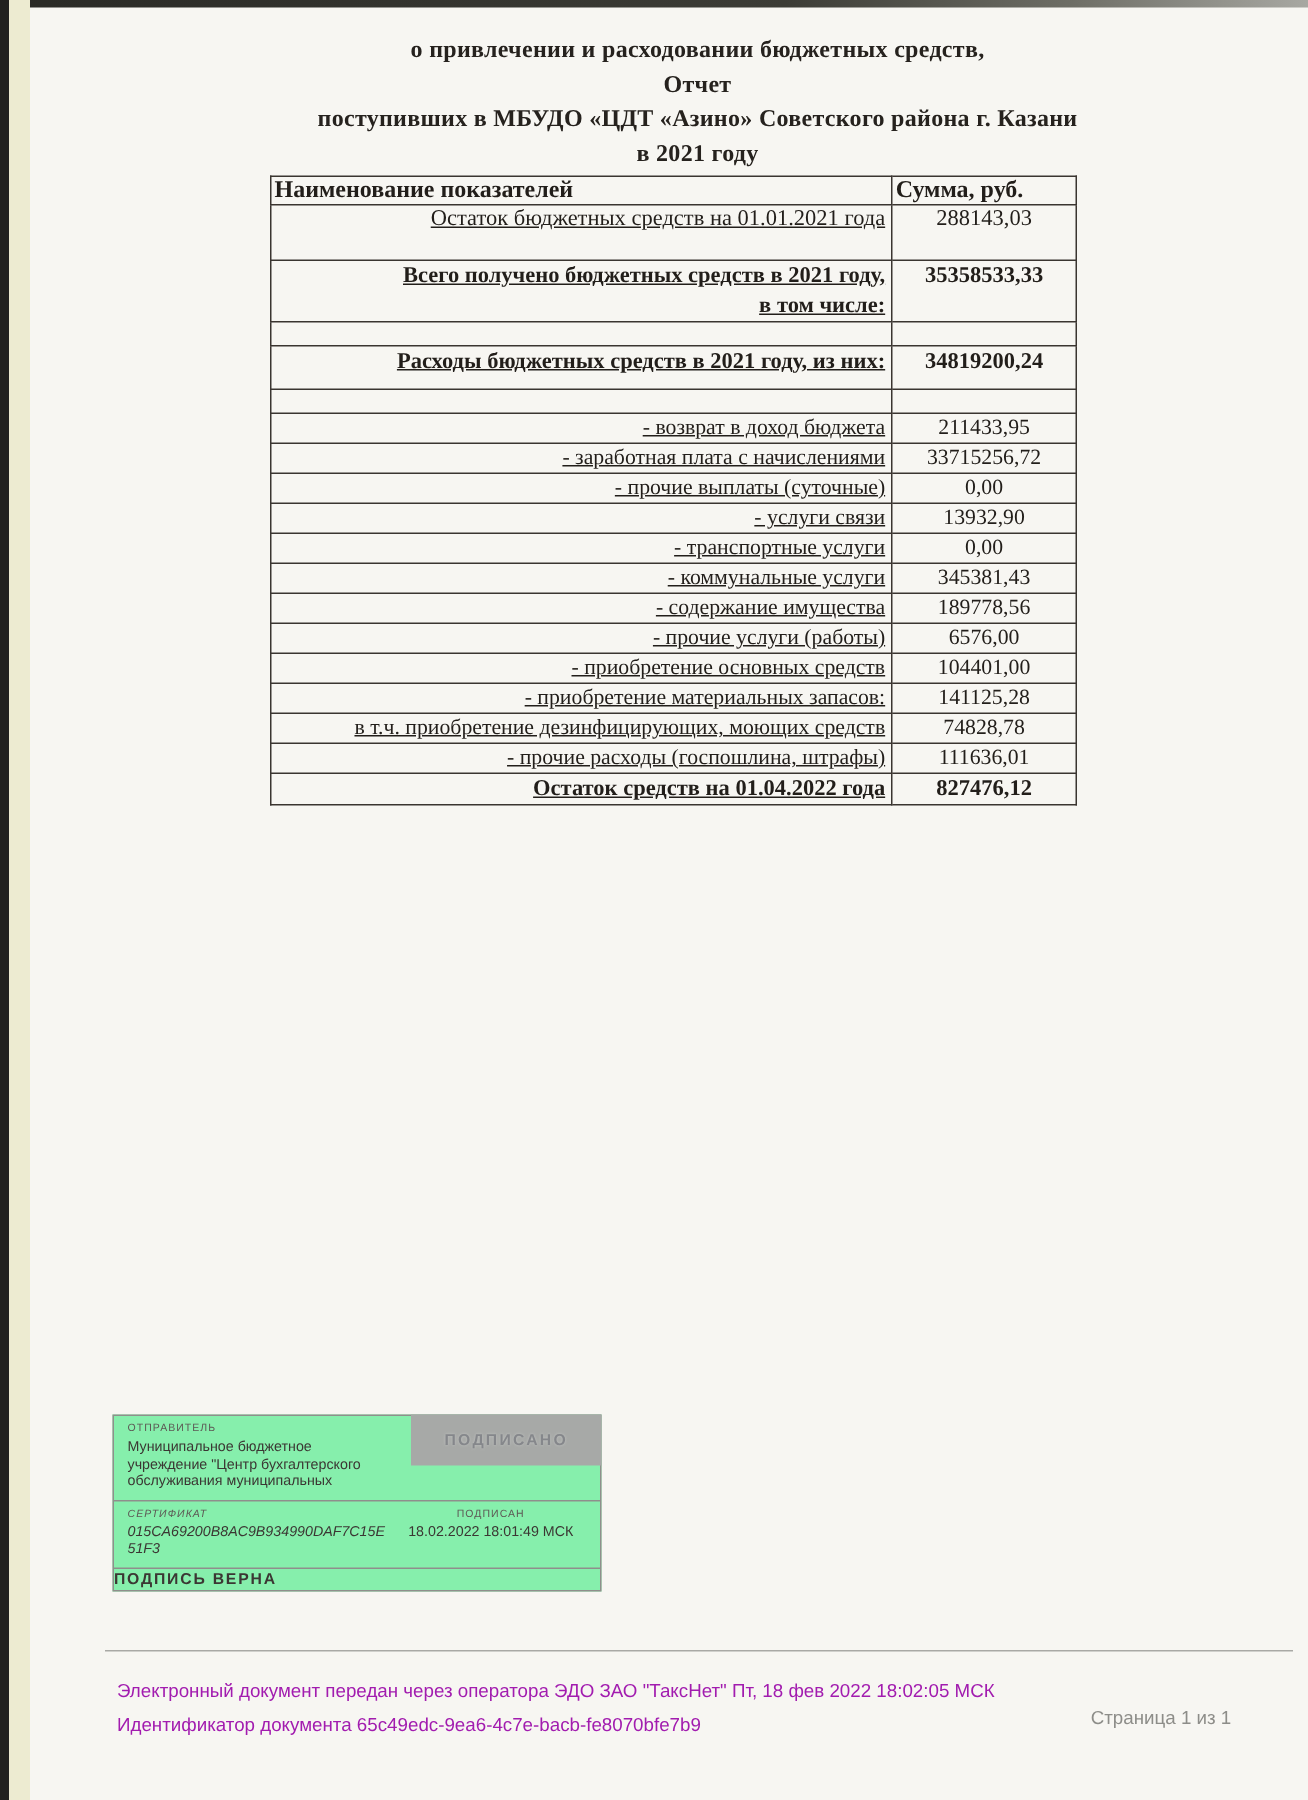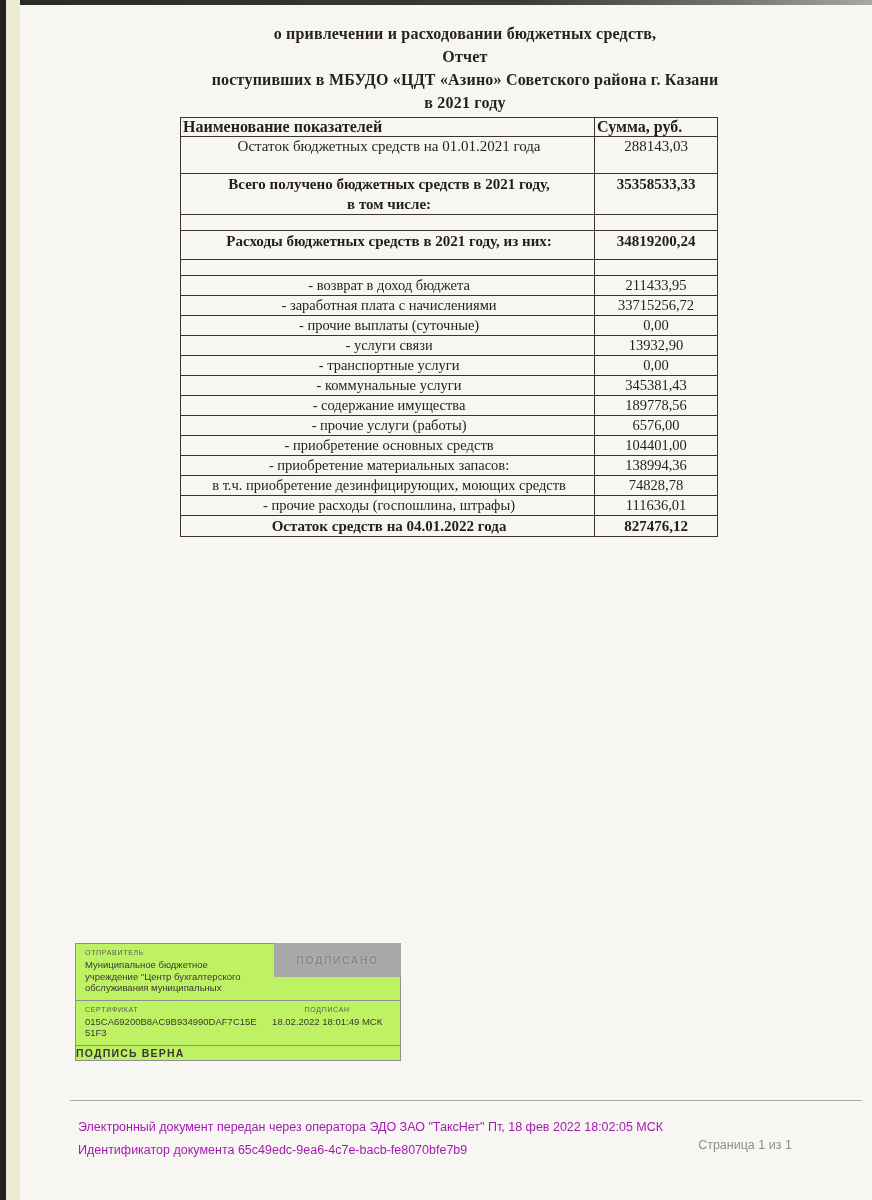--- a/index.html
+++ b/index.html
@@ -44,76 +44,76 @@
   }
   .report-table th, .report-table td {
     border: 1.5px solid #3a3530;
     vertical-align: top;
     padding: 0 4px;
   }
   .report-table th {
     font-size: 16px; font-weight: bold; text-align: left;
     line-height: 18px; height: 19px; padding: 0 2px;
   }
-  .report-table td.label { text-align: center; padding-left: 7px; }
+  .report-table td.label { text-align: right; padding-left: 7px; text-decoration: underline; }
   .report-table td.value { text-align: center; }
   tr.r-first td { height: 37px; line-height: 19px; }
   tr.r-twoline td { height: 40px; line-height: 20px; }
   tr.r-bold td { font-weight: bold; }
   tr.r-section td { height: 29px; line-height: 20px; }
   tr.r-spacer td { height: 16px; }
   tr.r-detail td { height: 20px; line-height: 19px; font-size: 14.5px; }
   tr.r-total td { height: 21px; line-height: 20px; }
 
   
   .sig-stamp {
     position: absolute; left: 75px; top: 943px; width: 326px;
     border: 1px solid #8f8f8c;
     font-family: "Liberation Sans", sans-serif;
     color: #3b3733;
-    background: #bef264;
+    background: #86efac;
   }
   .sig-sec { position: relative; border-bottom: 1px solid #8f8f8c; padding: 5px 9px 6px 9px; }
   .sig-sec:last-child { border-bottom: none; }
   .sig-label {
     font-size: 7px; letter-spacing: 0.7px; color: #5d5955;
     margin-bottom: 2px; line-height: 8px;
   }
   .sig-text { font-size: 9.5px; line-height: 11.5px; }
   .sig-sec-sender { min-height: 56px; padding-right: 145px; }
   .sig-badge {
     position: absolute; top: -1px; right: -1px;
     width: 127px; height: 34px;
     background: #a7a9a7; color: #85878b;
     display: flex; align-items: center; justify-content: center;
     font-size: 10.5px; font-weight: bold; letter-spacing: 1.5px;
     text-shadow: 0 0 2px #c4c6c4;
   }
   .sig-sec-owner { min-height: 32px; }
   .sig-sec-cert { display: flex; min-height: 42px; }
-  .sig-cert-col { flex: 1.35; padding-right: 6px; word-break: break-all; }
+  .sig-cert-col { flex: 1.35; padding-right: 6px; word-break: break-all; font-style: italic; }
   .sig-date-col { flex: 1; text-align: center; }
   .sig-verdict {
     text-align: left; font-size: 10.5px; font-weight: bold;
     letter-spacing: 1.2px; line-height: 13px; padding: 1px 0 0 0;
     color: #3b3733;
   }
 
   
   .footer-rule {
     position: absolute; left: 70px; top: 1100px; width: 792px; height: 0;
     border-top: 1px solid #a9a9a5;
   }
   .footer-text {
     position: absolute; left: 78px; top: 1116px; width: 620px;
     font-family: "Liberation Sans", sans-serif;
     font-size: 12.5px; line-height: 23px; color: #a21caf;
   }
   .footer-page {
-    position: absolute; left: 660px; top: 1138px; width: 170px;
+    position: absolute; left: 689px; top: 1138px; width: 170px;
     text-align: center;
     font-family: "Liberation Sans", sans-serif;
     font-size: 12.5px; color: #8d8d89;
   }
 </style>
 </head>
 <body>
 
 <div class="edge-top"></div>
 <div class="edge-left-dark"></div>
@@ -190,32 +190,32 @@
   <tr class="r-detail">
     <td class="label">- прочие услуги (работы)</td>
     <td class="value">6576,00</td>
   </tr>
   <tr class="r-detail">
     <td class="label">- приобретение основных средств</td>
     <td class="value">104401,00</td>
   </tr>
   <tr class="r-detail">
     <td class="label">- приобретение материальных запасов:</td>
-    <td class="value">138994,36</td>
+    <td class="value">141125,28</td>
   </tr>
   <tr class="r-detail">
     <td class="label">в т.ч. приобретение дезинфицирующих, моющих средств</td>
     <td class="value">74828,78</td>
   </tr>
   <tr class="r-detail">
     <td class="label">- прочие расходы (госпошлина, штрафы)</td>
     <td class="value">111636,01</td>
   </tr>
   <tr class="r-total r-bold">
-    <td class="label">Остаток средств на 04.01.2022 года</td>
+    <td class="label">Остаток средств на 01.04.2022 года</td>
     <td class="value">827476,12</td>
   </tr>
 </tbody>
   </table>
 
 <div class="sig-stamp">
   <div class="sig-sec sig-sec-sender">
     <div class="sig-label">ОТПРАВИТЕЛЬ</div>
     <div class="sig-text">
       <div>Муниципальное бюджетное</div>

